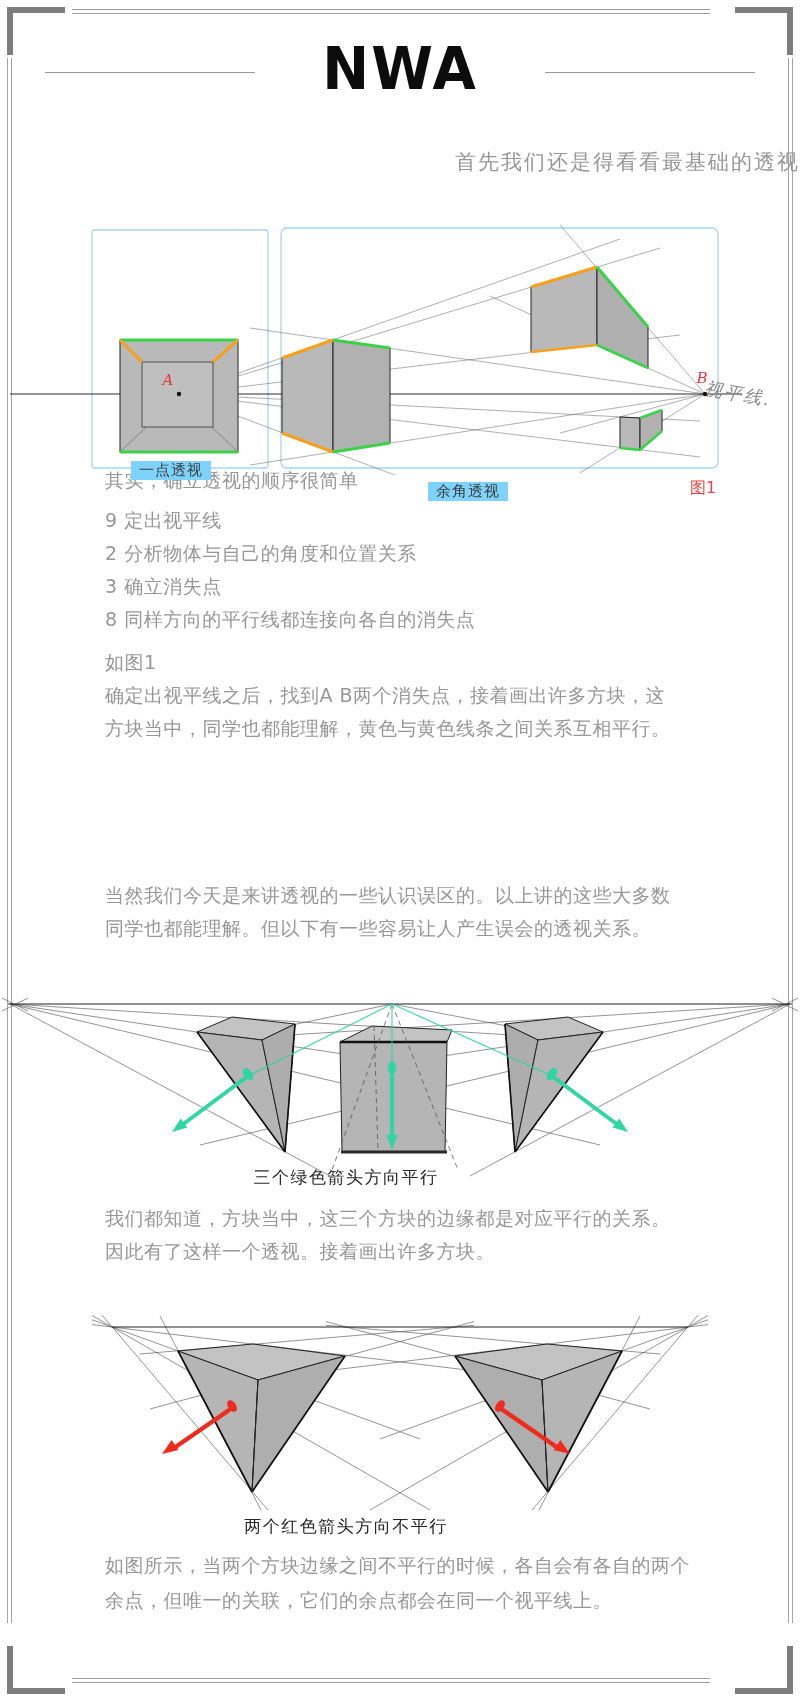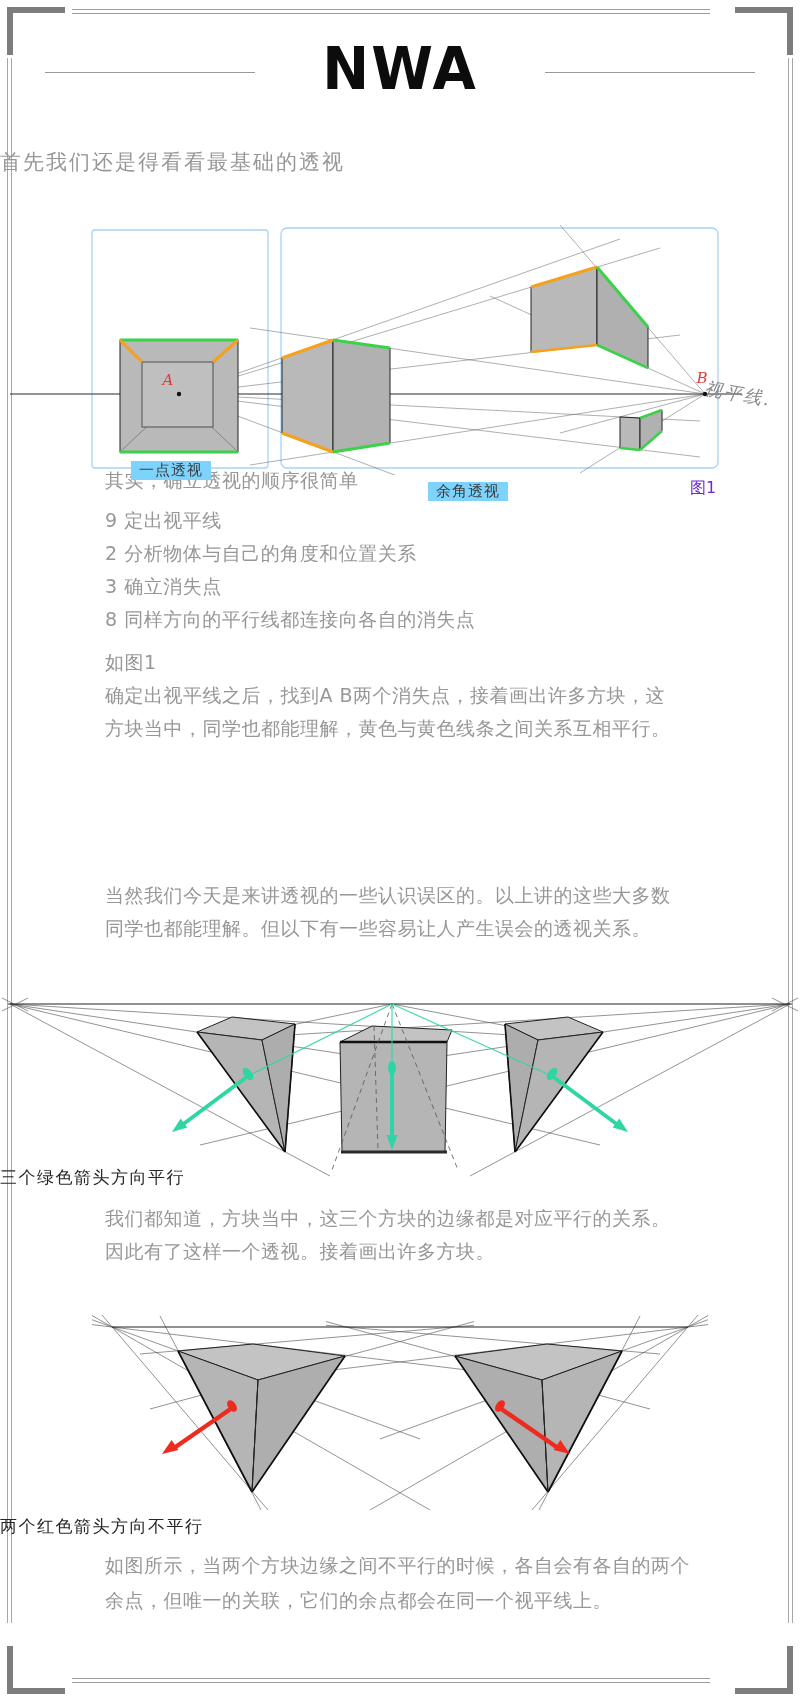--- a/index.html
+++ b/index.html
@@ -13,30 +13,30 @@
   .corner.tr{border-top:6px solid #7d7d7d;border-right:6px solid #7d7d7d}
   .corner.bl{border-bottom:6px solid #7d7d7d;border-left:6px solid #7d7d7d}
   .corner.br{border-bottom:6px solid #7d7d7d;border-right:6px solid #7d7d7d}
   .dline-h{position:absolute;height:3px;border-top:1px solid #9c9c9c;border-bottom:1px solid #9c9c9c;z-index:0}
   .dline-v{position:absolute;width:3px;border-left:1px solid #a6a6a6;border-right:1px solid #a6a6a6;z-index:0}
   
   .logo{position:absolute;left:0;top:36px;width:800px;text-align:center;
     font-size:56px;font-weight:900;color:#0c0c0c;letter-spacing:2px;
     transform:scaleY(1.05);z-index:2}
   .logo-flank{position:absolute;height:0;border-top:1px solid #9a9a9a;top:72px;z-index:1}
-  .title{position:absolute;left:0;top:148px;width:800px;text-align:left;
+  .title{position:absolute;left:0;top:148px;width:800px;text-align:right;
     font-size:21px;color:var(--text-gray,#8f8f8f);letter-spacing:2px;z-index:2}
   
   .para{position:absolute;left:105px;font-size:19px;color:var(--text-gray,#979797);
     letter-spacing:.5px;white-space:nowrap;z-index:2}
-  .caption{position:absolute;left:0;width:692px;font-size:17px;
+  .caption{position:absolute;left:0;width:692px;text-align:center;font-size:17px;
     color:var(--caption-dark,#262626);letter-spacing:1.5px;z-index:2}
   .fig-label{position:absolute;font-size:15px;color:#3c3c3c;background:#7dd3fc;
     padding:0 8px;letter-spacing:1px;z-index:3}
-  .fig-num{position:absolute;font-size:16px;color:#6d28d9;z-index:3}
+  .fig-num{position:absolute;font-size:16px;color:#ef4444;z-index:3}
   .horizon-note{position:absolute;left:704px;top:382px;font-size:18px;color:#8a8a8a;
     font-style:italic;letter-spacing:2px;transform:rotate(10deg);z-index:3;
     font-family:"DejaVu Serif","Liberation Serif",serif}
   svg{position:absolute;z-index:1}
   
   .st-green{stroke:var(--green-edge,#3bd24a)}
   .st-orange{stroke:var(--orange-edge,#f5a11d)}
   .st-teal{stroke:var(--teal-arrow,#2fd6a3)}
   .fl-teal{fill:var(--teal-arrow,#2fd6a3)}
   .st-red{stroke:var(--red-arrow,#ee2b1f)}

